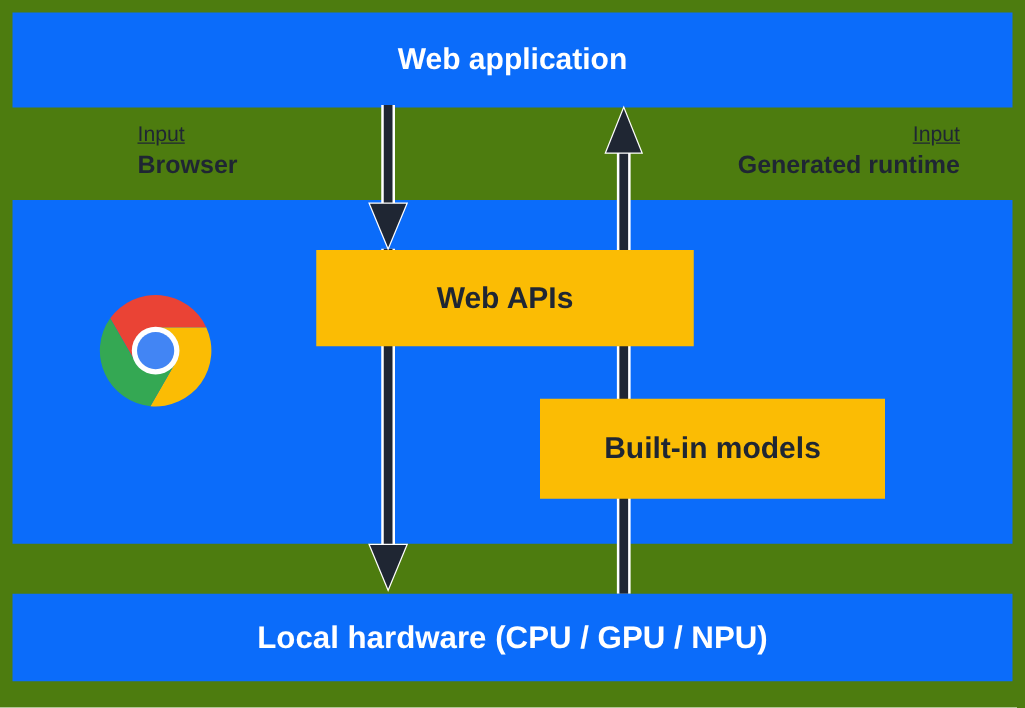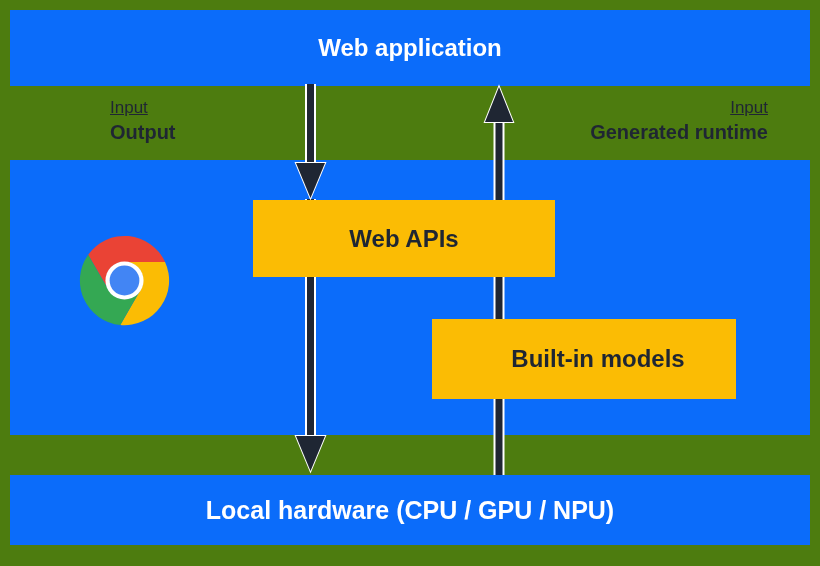--- a/index.html
+++ b/index.html
@@ -35,21 +35,21 @@
 
   svg.arrows{position:absolute;left:0;top:0;width:820px;height:566px;pointer-events:none;}
   .arrow-casing{stroke:#ffffff;stroke-width:11;fill:none;}
   .arrow-core{stroke:var(--ink-navy);stroke-width:7;fill:none;}
   .arrow-head{fill:var(--ink-navy);stroke:#ffffff;stroke-width:2;paint-order:stroke;}
 
   .ybox{position:absolute;background:var(--box-yellow);display:flex;flex-direction:column;
         align-items:center;justify-content:center;text-align:left;}
   .ybox .ybox-label{color:var(--ink-navy);font-weight:bold;font-size:24px;line-height:32px;}
   .ybox.web-apis{left:253px;top:200px;width:302px;height:77px;}
-  .ybox.builtin{left:432px;top:319px;width:276px;height:80px;padding-left:28px;}
+  .ybox.builtin{left:432px;top:319px;width:276px;height:80px;}
 
   .chrome-icon-wrap{position:absolute;left:78px;top:234px;width:93px;height:93px;}
   .chrome-icon-wrap svg{width:100%;height:100%;display:block;}
   .c-red{fill:var(--chrome-red);}
   .c-yellow{fill:var(--chrome-yellow);}
   .c-green{fill:var(--chrome-green);}
   .c-ring{fill:#ffffff;}
   .c-blue{fill:var(--chrome-blue);}
 
   .browser-label{position:absolute;left:22px;top:343px;width:206px;text-align:center;
@@ -58,21 +58,21 @@
 </head>
 <body>
 
 <div class="stage">
 
   <div class="bar top">
     <span class="bar-label">Web application</span>
   </div>
 
   <div class="io-text io-label input-label">Input</div>
-  <div class="io-text io-value input-value">Output</div>
+  <div class="io-text io-value input-value">Browser</div>
   <div class="io-text io-label output-label">Input</div>
   <div class="io-text io-value output-value">Generated runtime</div>
 
   <div class="bar middle"></div>
 
   <svg class="arrows" viewBox="0 0 820 566" xmlns="http://www.w3.org/2000/svg" aria-hidden="true">
     <g>
       <line class="arrow-casing" x1="310.5" y1="84" x2="310.5" y2="166"></line>
       <line class="arrow-core" x1="310.5" y1="84" x2="310.5" y2="166"></line>
       <line class="arrow-casing" x1="310.5" y1="199" x2="310.5" y2="440"></line>

